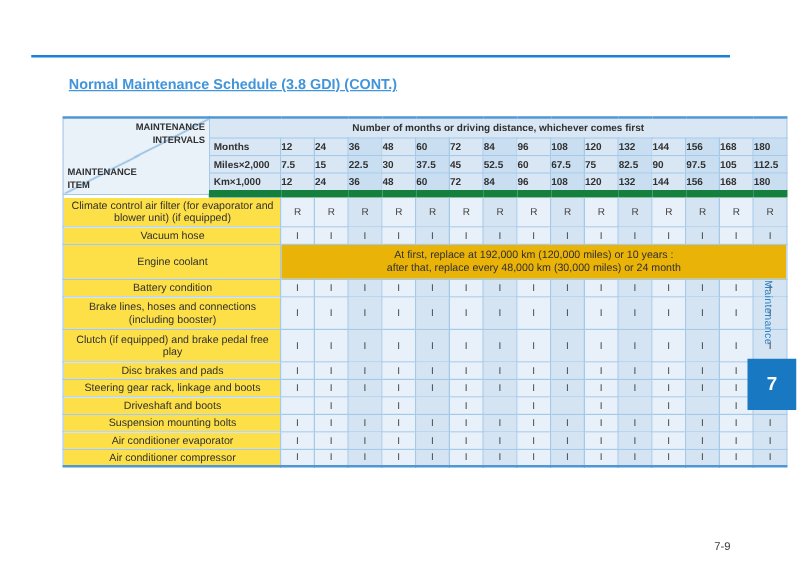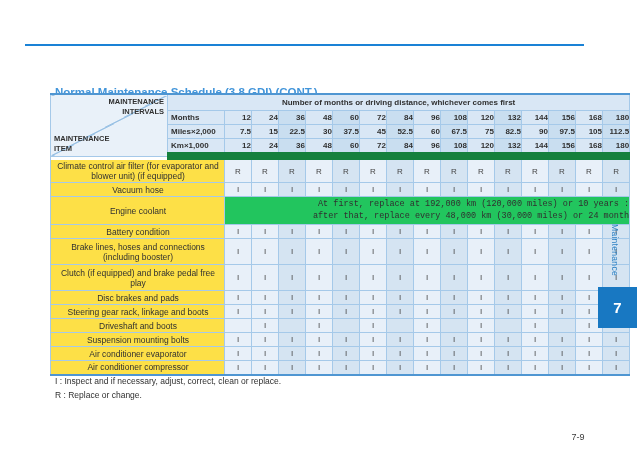--- a/index.html
+++ b/index.html
@@ -2,53 +2,53 @@
 <html><head>
 <meta charset="utf-8">
 <style>
   html,body { margin:0; padding:0; background:#ffffff; }
   .page {
     position:relative; width:640px; height:460px; background:#ffffff;
     font-family:"Liberation Sans", sans-serif; overflow:hidden; color:#303030;
   }
   .top-rule { position:absolute; left:25px; top:44px; width:559px; height:2px; background:#1a82d6; }
   .title {
-    position:absolute; left:55px; top:84px; margin:0;
+    position:absolute; left:55px; top:60px; margin:0;
     font-size:11.5px; line-height:16px; font-weight:bold; color:#4295da;text-decoration:underline;
   }
   .table-wrap { position:absolute; left:50px; top:93px; }
   table {
     border-collapse:collapse; table-layout:fixed; width:579px;
     border-top:2px solid #4f96d2; border-bottom:2px solid #4f96d2;
   }
   td, th { border:1px solid #a5c9e9; padding:0; overflow:hidden; vertical-align:middle; }
-  tr.last-interval td { border-bottom:8px solid #15803d; }
+  tr.last-interval td { border-bottom:6px solid #15803d; }
 
   .num-header {
     background:#d9e7f5; font-weight:bold; font-size:8px; text-align:center;
     height:15px; color:#303030;
   }
   .ilabel {
     background:#d9e7f5; font-weight:bold; font-size:8px; text-align:left;
     padding-left:3px; height:13px;
   }
-  .vcell { font-weight:bold; font-size:8px; text-align:right; height:13px; }
+  .vcell { font-weight:bold; font-size:8px; text-align:left; height:13px; }
   .vcell.light { background:#d9e7f5; }
   .vcell.dark  { background:#c9def0; }
 
   .item {
     background:#fde047; font-size:8.5px; line-height:1.18; text-align:center;
     padding:1px 2px 1px 3px;
   }
   .mark { font-size:8px; color:#454545; text-align:center; }
   .mark.light { background:#e8f0f9; }
   .mark.dark  { background:#d5e4f2; }
   .span-cell {
-    background:#22c55e; font-size:8.5px; line-height:1.35; text-align:right;
-    white-space:pre-line; color:#303030;font-family:Liberation Mono, monospace;
+    background:#eab308; font-size:8.5px; line-height:1.35; text-align:center;
+    white-space:pre-line; color:#303030;
   }
 
   .corner {
     background:#e9f1f9; position:relative;
     background-image:linear-gradient(to bottom right,
       transparent 49.3%, #9cc3e5 49.3%, #9cc3e5 50.7%, transparent 50.7%);
   }
   .corner .ctop {
     position:absolute; top:2px; right:3px; text-align:right;
     font-weight:bold; font-size:7.5px; line-height:1.3; white-space:pre-line;
@@ -370,24 +370,20 @@
             <td class="mark dark">I</td>
             <td class="mark light">I</td>
             <td class="mark dark">I</td>
             <td class="mark light">I</td>
             <td class="mark dark">I</td>
           </tr>
         </tbody>
       </table>
   </div>
 
-  <div class="legend" id="legend">
-      <div>I : Inspect and if necessary, adjust, correct, clean or replace.</div>
-      <div>R : Replace or change.</div>
-    </div>
 
   <div class="page-number">7-9</div>
 
   <div class="side-label">Maintenance</div>
   <div class="side-box">
     <span>7</span>
   </div>
 </div>
 
 </body></html>

